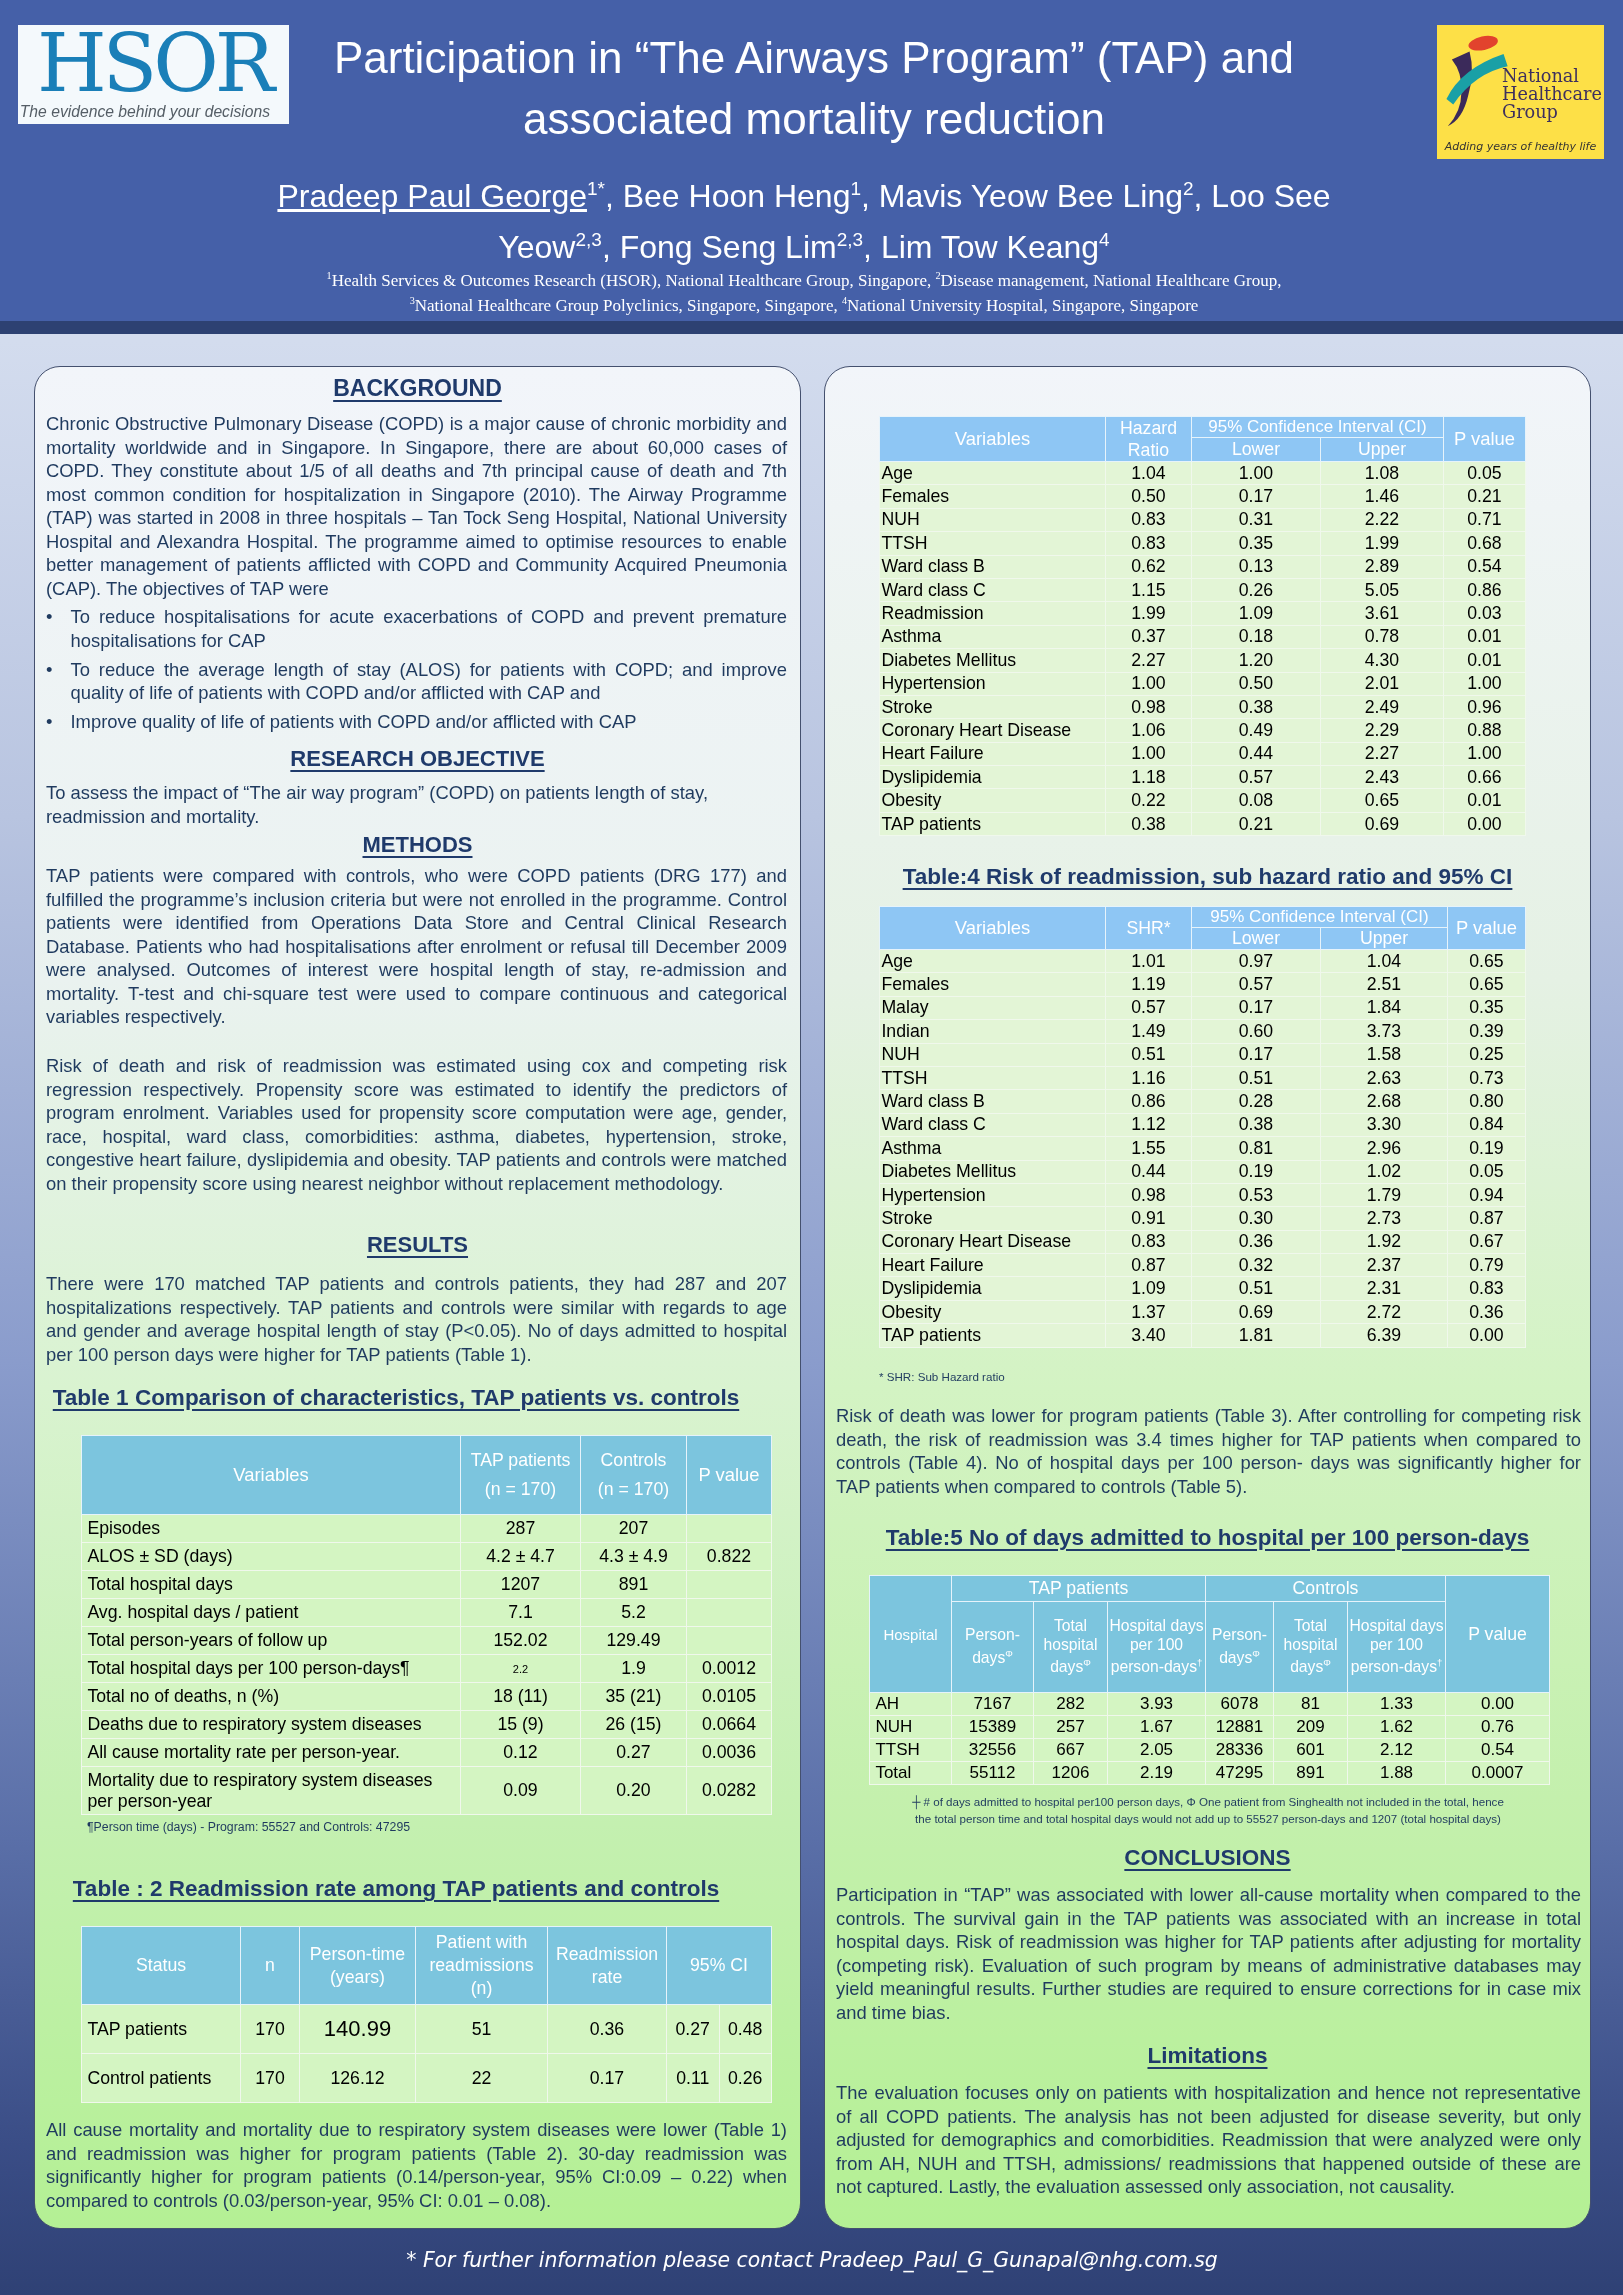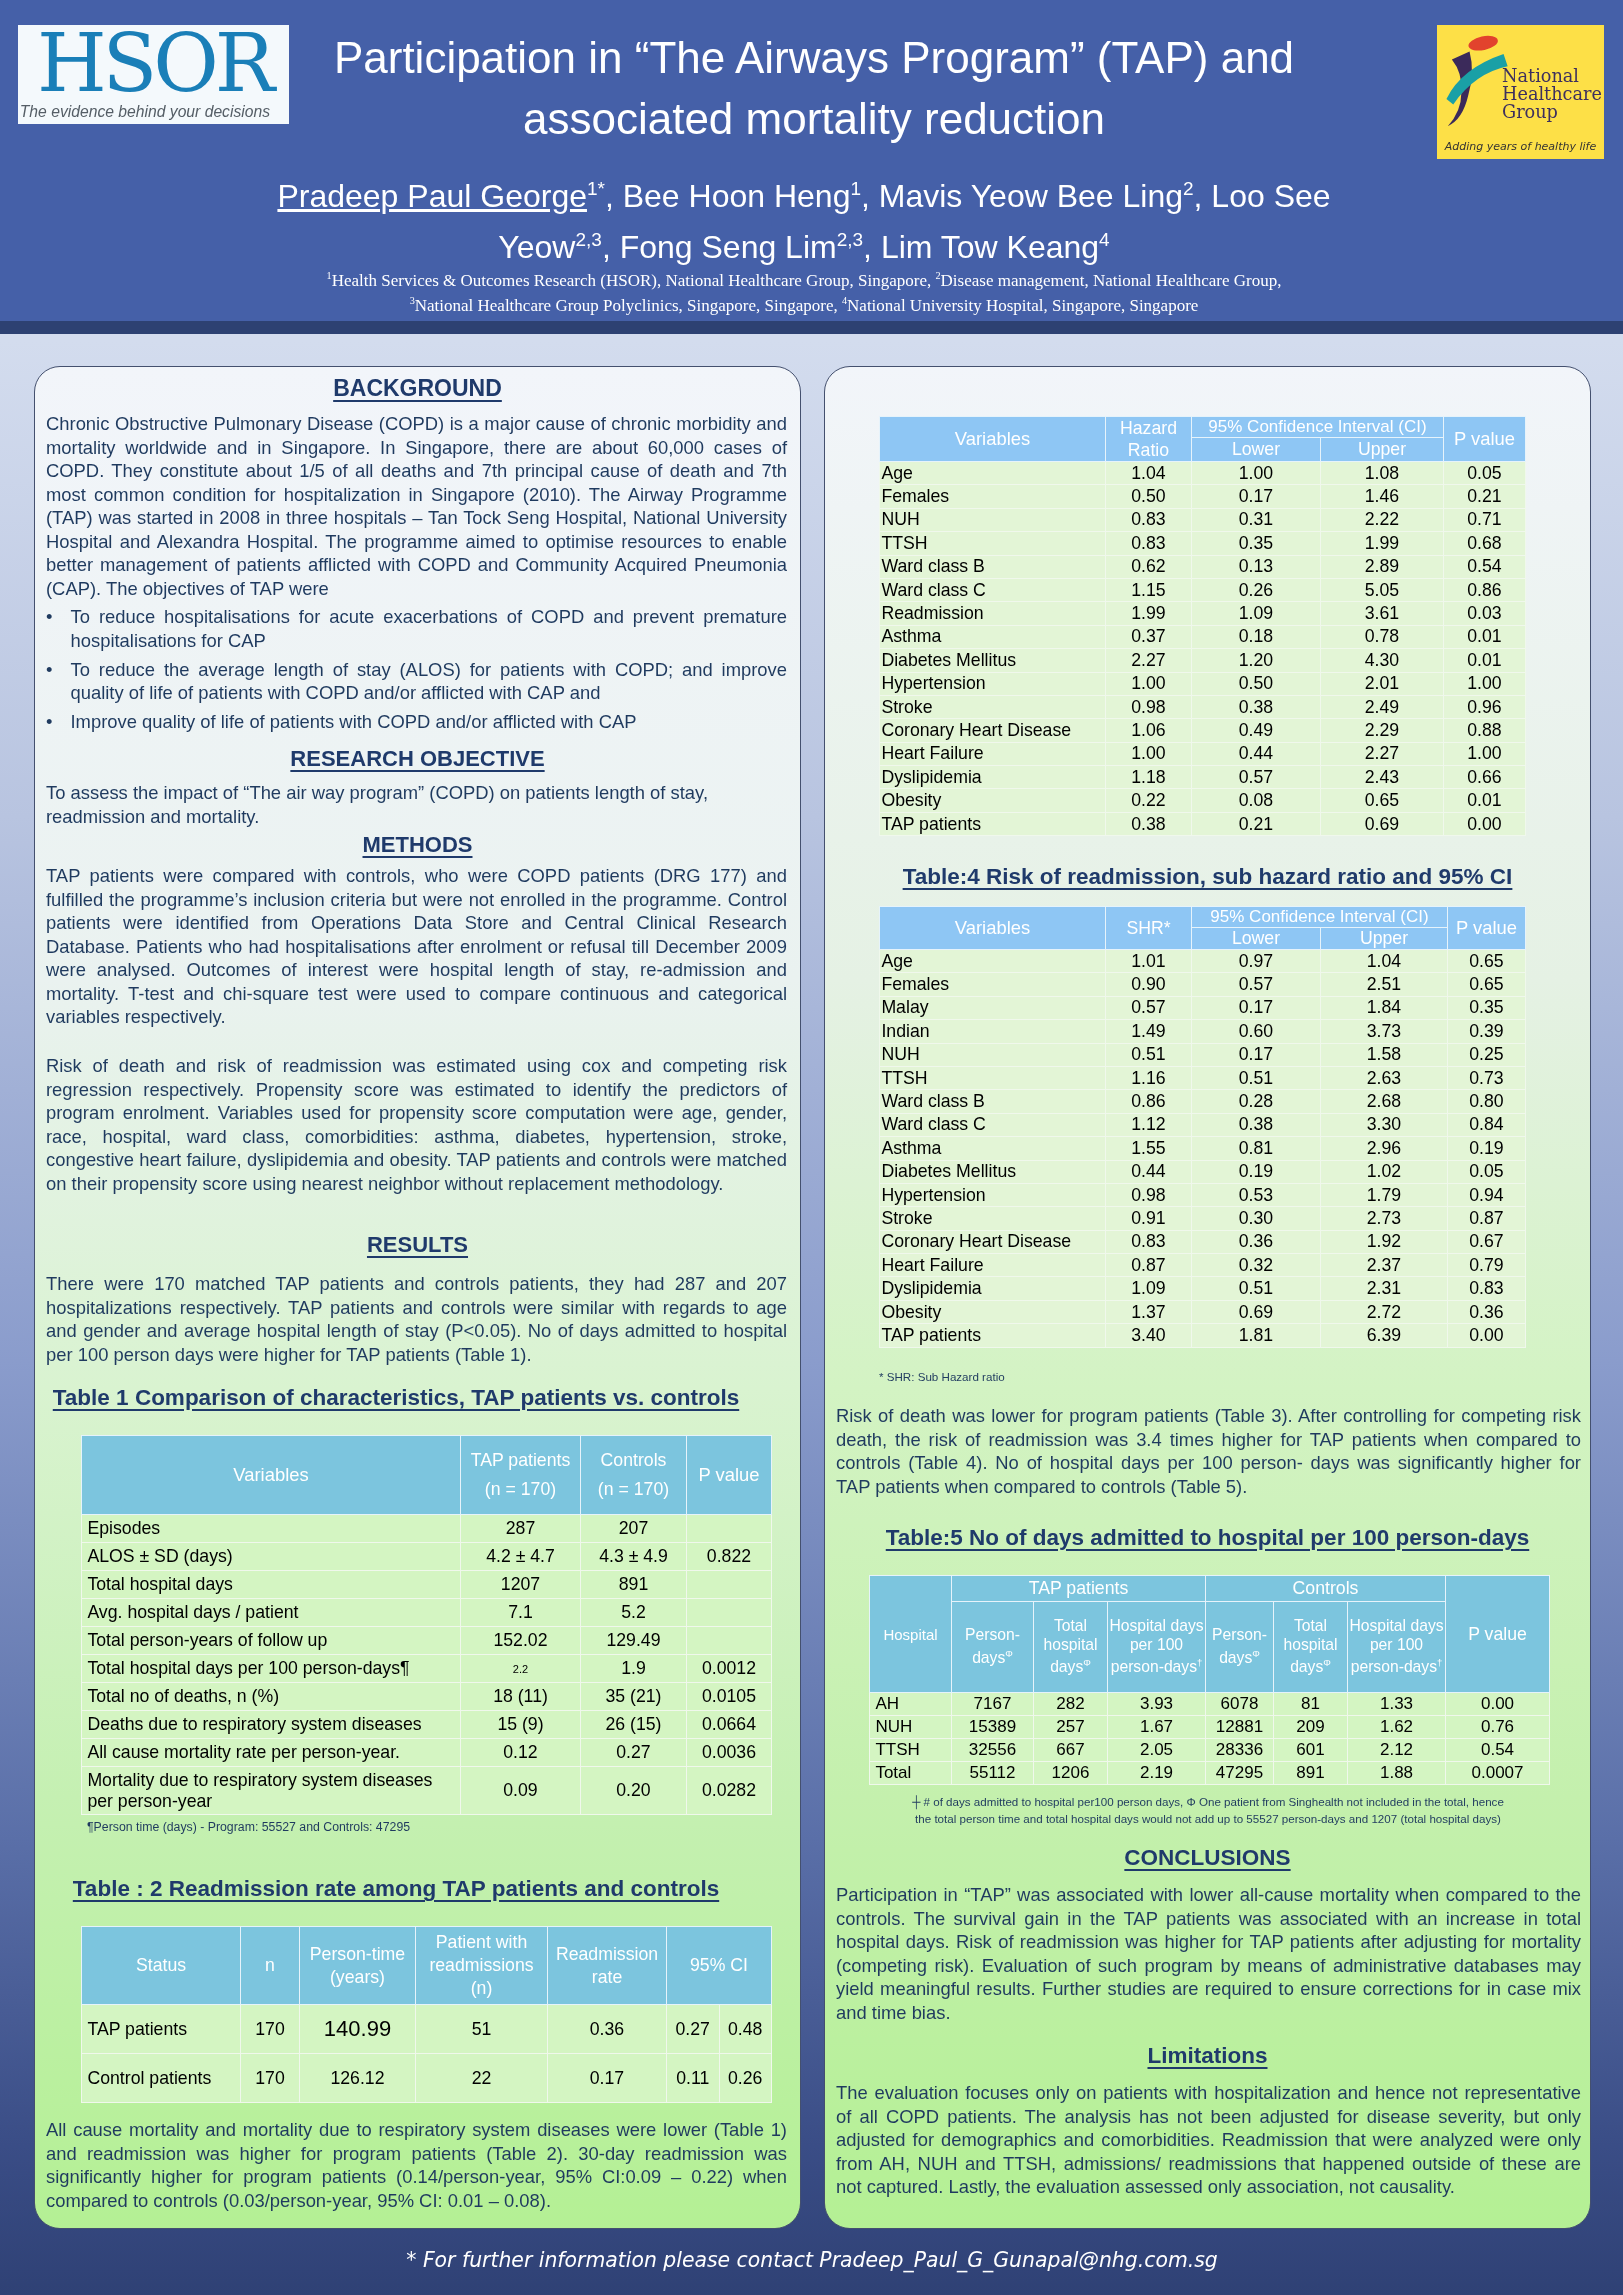--- a/index.html
+++ b/index.html
@@ -428,21 +428,21 @@
     <tbody id="t4body">
         <tr>
           <td>Age</td>
           <td>1.01</td>
           <td>0.97</td>
           <td>1.04</td>
           <td>0.65</td>
         </tr>
         <tr>
           <td>Females</td>
-          <td>0.90</td>
+          <td>1.19</td>
           <td>0.57</td>
           <td>2.51</td>
           <td>0.65</td>
         </tr>
         <tr>
           <td>Malay</td>
           <td>0.57</td>
           <td>0.17</td>
           <td>1.84</td>
           <td>0.35</td>

